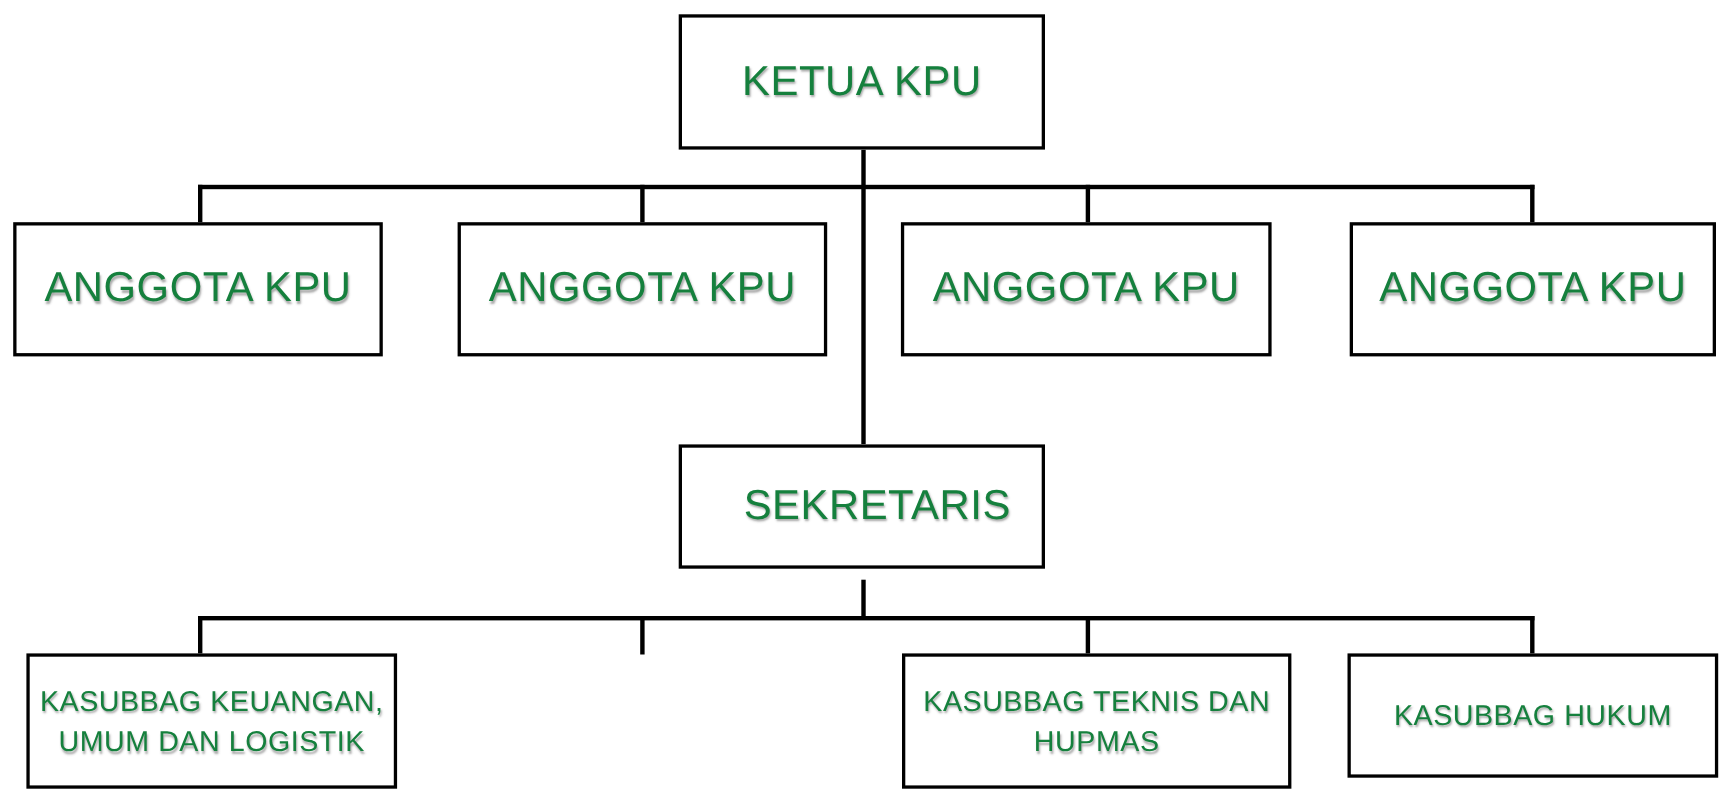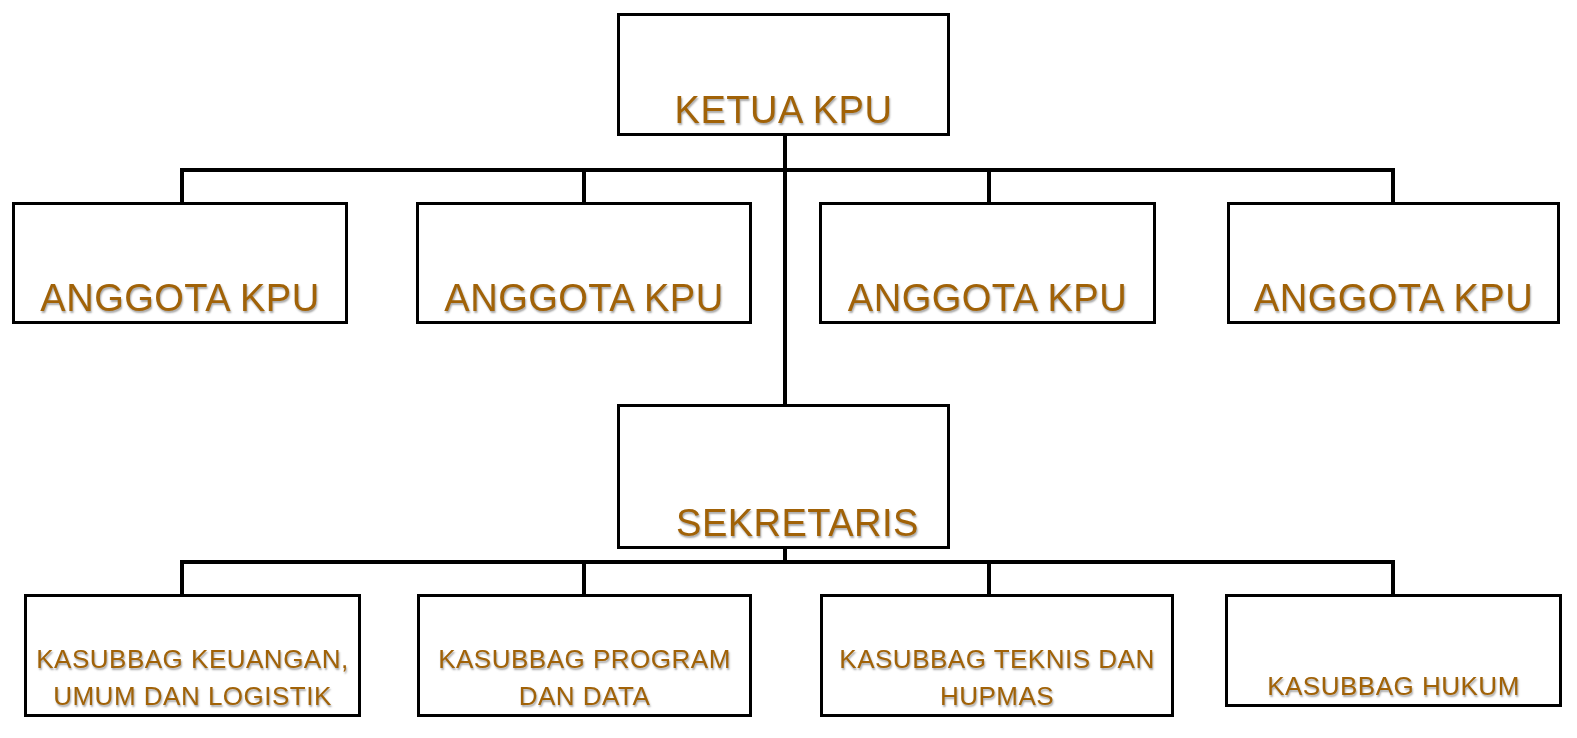--- a/index.html
+++ b/index.html
@@ -14,24 +14,24 @@
     background: #ffffff;
     font-family: "Liberation Sans", sans-serif;
     overflow: hidden;
   }
   .node {
     position: absolute;
     box-sizing: border-box;
     background: #ffffff;
     border: 3.5px solid #000000;
     display: flex;
-    align-items: flex-end;
+    align-items: center;
     justify-content: center;
     text-align: center;
-    color: #a16207;
+    color: #15803d;
   }
   .node .label {
     white-space: pre-line;
     text-shadow: 1px 2px 2px rgba(60,60,60,0.45);
     letter-spacing: 0.5px;
   }
   .lv-big .label {
     font-size: 38px;
     line-height: 1.15;
   }
@@ -42,21 +42,21 @@
   .line {
     position: absolute;
     background: #000000;
   }
   
   .pos-ketua      { left: 617px; top: 13px;  width: 333px; height: 123px; }
   .pos-anggota1   { left: 12px;  top: 202px; width: 336px; height: 122px; }
   .pos-anggota2   { left: 416px; top: 202px; width: 336px; height: 122px; }
   .pos-anggota3   { left: 819px; top: 202px; width: 337px; height: 122px; }
   .pos-anggota4   { left: 1227px;top: 202px; width: 333px; height: 122px; }
-  .pos-sekretaris { left: 617px; top: 404px; width: 333px; height: 145px; padding-left: 28px; }
+  .pos-sekretaris { left: 617px; top: 404px; width: 333px; height: 113px; padding-left: 28px; }
   .pos-kasub1     { left: 12px;  top: 594px; width: 337px; height: 123px; margin-left: 12px; }
   .pos-kasub2     { left: 417px; top: 594px; width: 335px; height: 123px; }
   .pos-kasub3     { left: 820px; top: 594px; width: 354px; height: 123px; }
   .pos-kasub4     { left: 1225px;top: 594px; width: 337px; height: 113px; }
   
   .ln-center-v    { left: 783px;  top: 136px; width: 3.5px;  height: 268px; }
   .ln-h1          { left: 180px;  top: 168px; width: 1215px; height: 3.5px; }
   .ln-h1-d1       { left: 180px;  top: 168px; width: 3.5px;  height: 35px; }
   .ln-h1-d2       { left: 582px;  top: 168px; width: 3.5px;  height: 35px; }
   .ln-h1-d3       { left: 987px;  top: 168px; width: 3.5px;  height: 35px; }
@@ -104,24 +104,20 @@
   </div>
 
   <div class="node lv-big pos-sekretaris">
     <span class="label">SEKRETARIS</span>
   </div>
 
   <div class="node lv-small pos-kasub1">
     <span class="label">KASUBBAG KEUANGAN,
 UMUM DAN LOGISTIK</span>
   </div>
-  <div class="node lv-small pos-kasub2">
-    <span class="label">KASUBBAG PROGRAM
-DAN DATA</span>
-  </div>
   <div class="node lv-small pos-kasub3">
     <span class="label">KASUBBAG TEKNIS DAN
 HUPMAS</span>
   </div>
   <div class="node lv-small pos-kasub4">
     <span class="label">KASUBBAG HUKUM</span>
   </div>
 
 </div>
 

